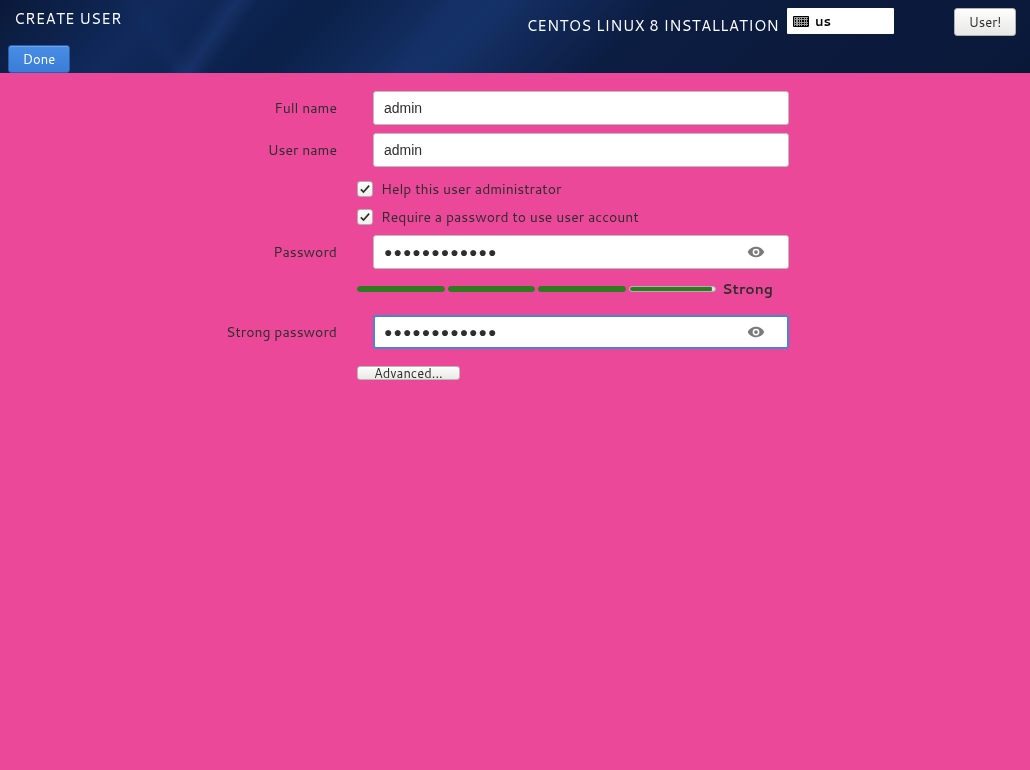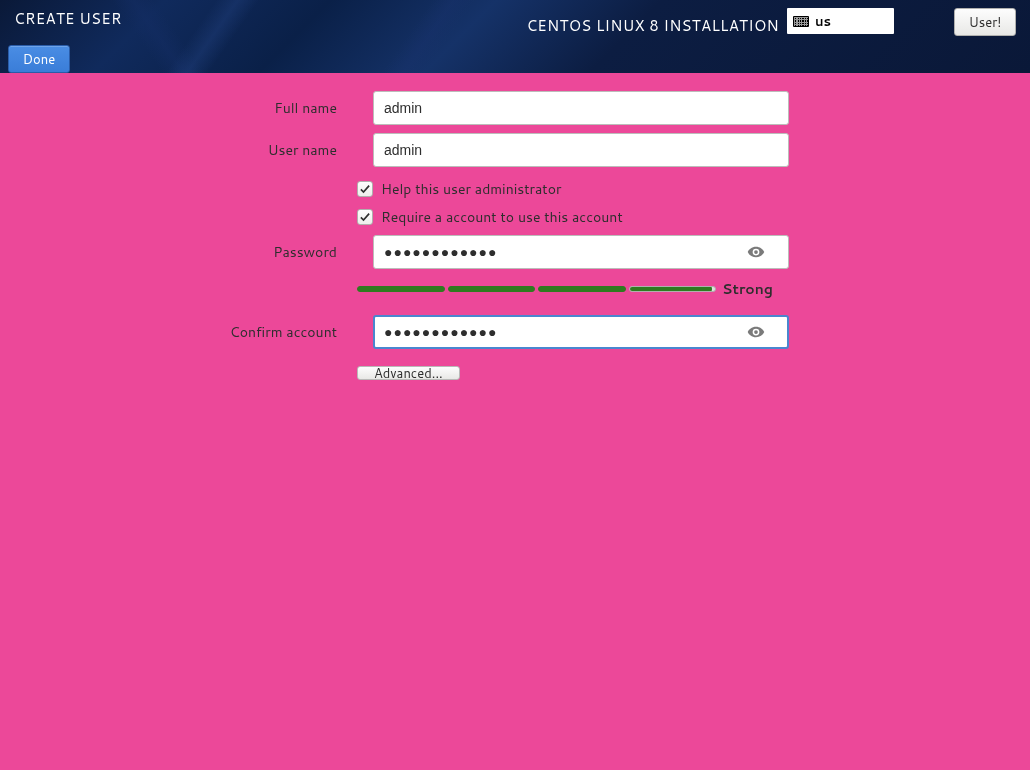--- a/index.html
+++ b/index.html
@@ -276,21 +276,21 @@
             </svg>
         </div>
         <span class="check-label">Help this user administrator</span>
       </div>
       <div class="check-row">
         <div class="checkbox">
           <svg class="checkmark" viewBox="0 0 16 16">
               <path fill="none" stroke="currentColor" stroke-width="2.2" d="M2.5 8.5 L6 12 L13.5 3.5"></path>
             </svg>
         </div>
-        <span class="check-label">Require a account to use this account</span>
+        <span class="check-label">Require a password to use user account</span>
       </div>
       <div class="spacer-small"></div>
     </div>
 
     <div class="label-cell">Password</div>
     <div class="field-cell">
       <div class="pw-wrap">
         <input class="text-input" type="text" readonly="" value="●●●●●●●●●●●●" style="">
         <svg class="eye-icon" viewBox="0 0 24 24">
             <path fill="currentColor" d="M12 5C6.5 5 2.3 8.6 1 12c1.3 3.4 5.5 7 11 7s9.7-3.6 11-7c-1.3-3.4-5.5-7-11-7zm0 11.5A4.5 4.5 0 1 1 16.5 12 4.5 4.5 0 0 1 12 16.5zm0-7A2.5 2.5 0 1 0 14.5 12 2.5 2.5 0 0 0 12 9.5z"></path>
@@ -304,21 +304,21 @@
         <div class="strength-bar">
           <div class="strength-seg"></div>
           <div class="strength-seg"></div>
           <div class="strength-seg"></div>
           <div class="strength-seg"></div>
         </div>
         <span class="strength-label">Strong</span>
       </div>
     </div>
 
-    <div class="label-cell">Confirm account</div>
+    <div class="label-cell">Strong password</div>
     <div class="field-cell">
       <div class="pw-wrap">
         <input class="text-input focused" type="text" readonly="" value="●●●●●●●●●●●●" style="">
         <svg class="eye-icon" viewBox="0 0 24 24">
             <path fill="currentColor" d="M12 5C6.5 5 2.3 8.6 1 12c1.3 3.4 5.5 7 11 7s9.7-3.6 11-7c-1.3-3.4-5.5-7-11-7zm0 11.5A4.5 4.5 0 1 1 16.5 12 4.5 4.5 0 0 1 12 16.5zm0-7A2.5 2.5 0 1 0 14.5 12 2.5 2.5 0 0 0 12 9.5z"></path>
           </svg>
       </div>
     </div>
 
     <div></div>

